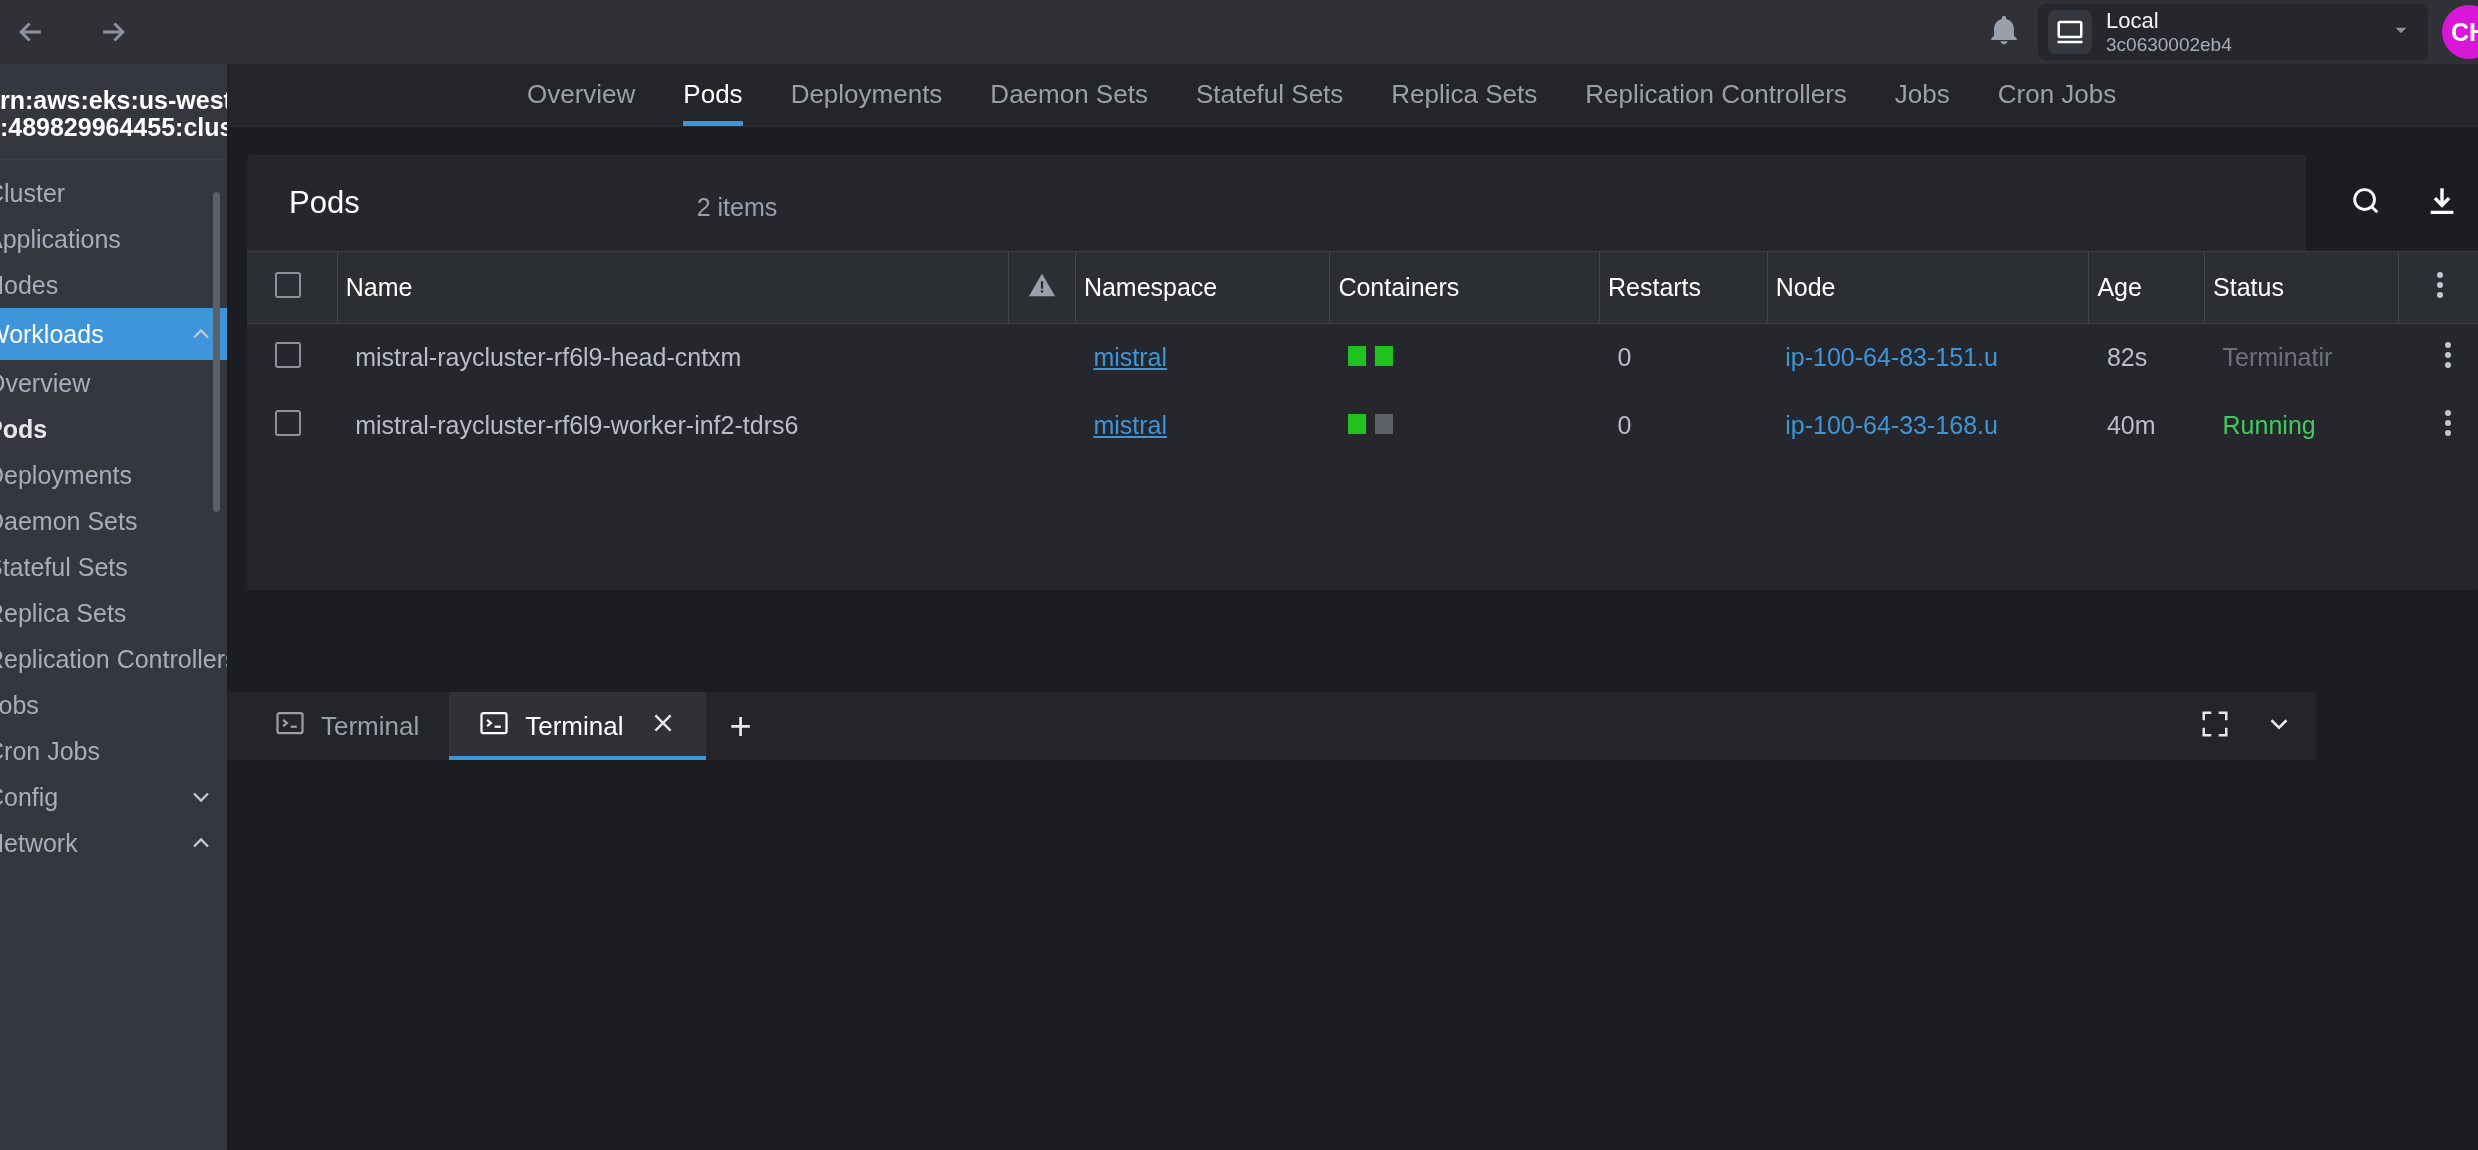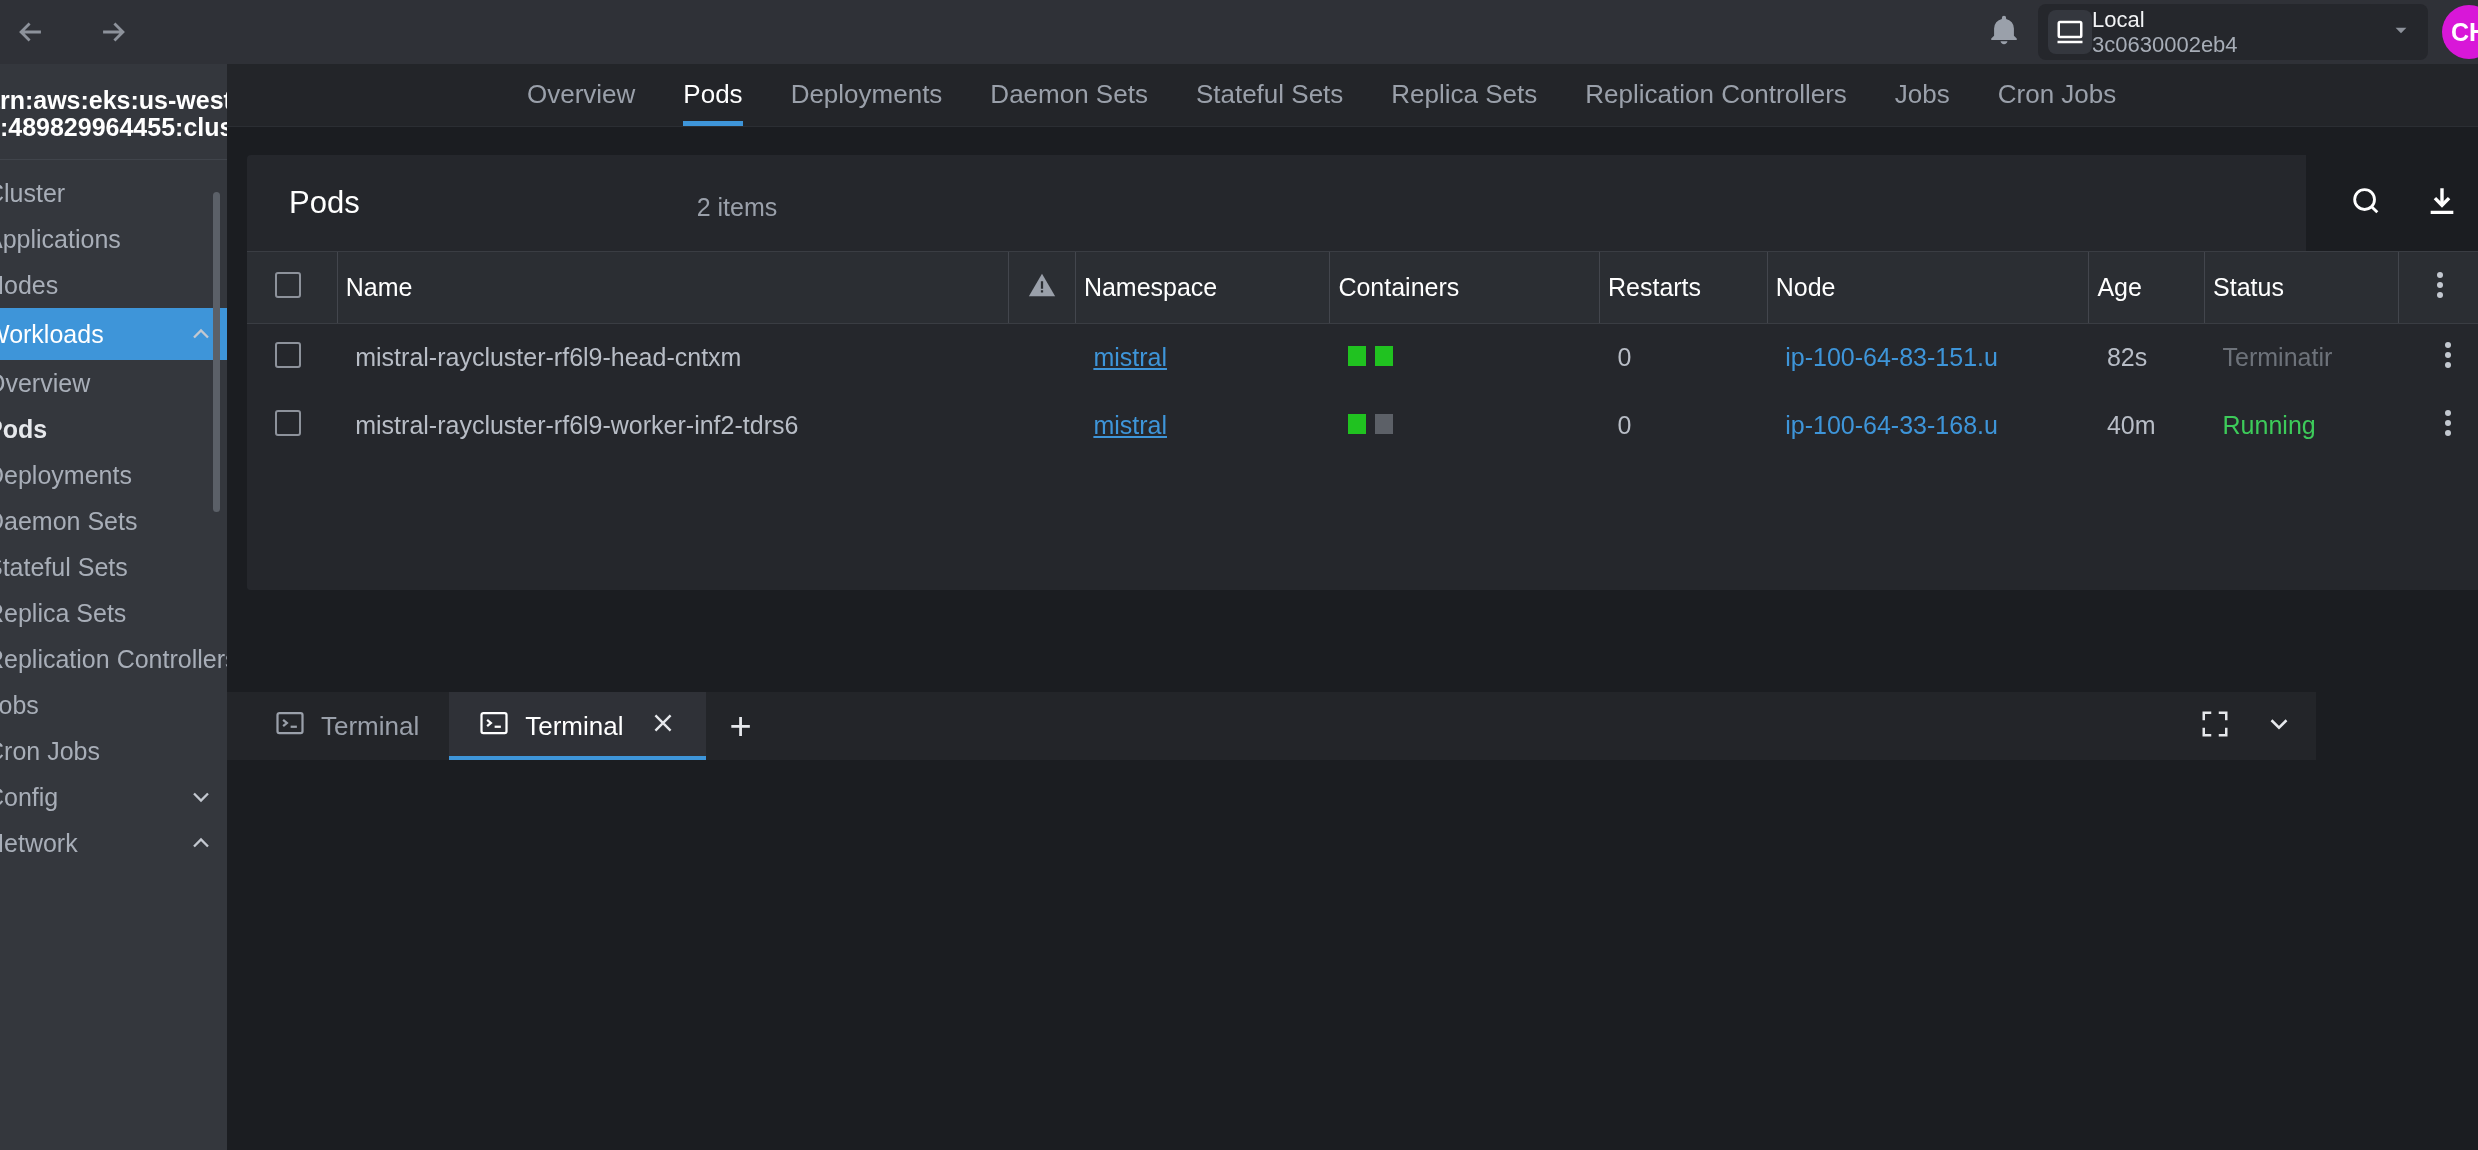--- a/index.html
+++ b/index.html
@@ -24,29 +24,29 @@
   .arrow-btn svg { display: block; }
   .topbar-spacer { flex: 1; }
 
   .bell-btn {
     width: 56px; height: 56px; display: flex; align-items: center; justify-content: center;
     color: #9aa0aa; margin-right: 6px;
   }
   .host-chip {
     display: flex; align-items: center;
     background: #25272c; border-radius: 8px;
-    height: 56px; padding: 0 14px 0 10px; min-width: 390px; 
+    height: 56px; padding: 0 14px 0 10px; min-width: 390px; gap: 14px;
   }
   .host-icon {
     width: 44px; height: 44px; border-radius: 8px; background: #34373e;
     display: flex; align-items: center; justify-content: center; color: #fff;
   }
   .host-text { display: flex; flex-direction: column; justify-content: center; line-height: 1.15; }
   .host-title { color: #f2f3f5; font-size: 22px; }
-  .host-sub { color: #a7adb7; font-size: 22px; }
+  .host-sub { color: #a7adb7; font-size: 19px; }
   .host-caret { margin-left: auto; color: #8d929b; padding-left: 40px; }
 
   .avatar {
     width: 54px; height: 54px; border-radius: 50%;
     background: #d817d8; color: #fff;
     display: flex; align-items: center; justify-content: center;
     font-size: 25px; font-weight: 700; margin-left: 14px; margin-right: -18px;
     overflow: hidden;
   }
 

